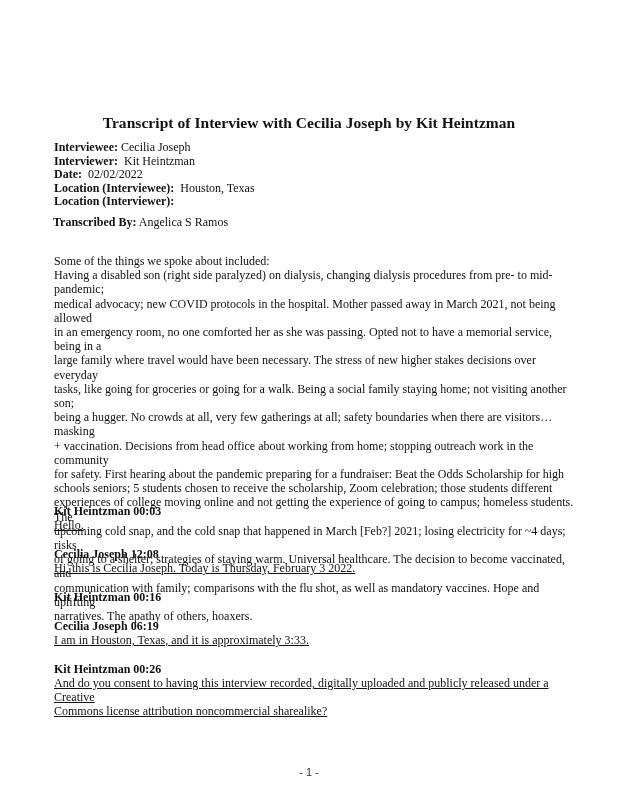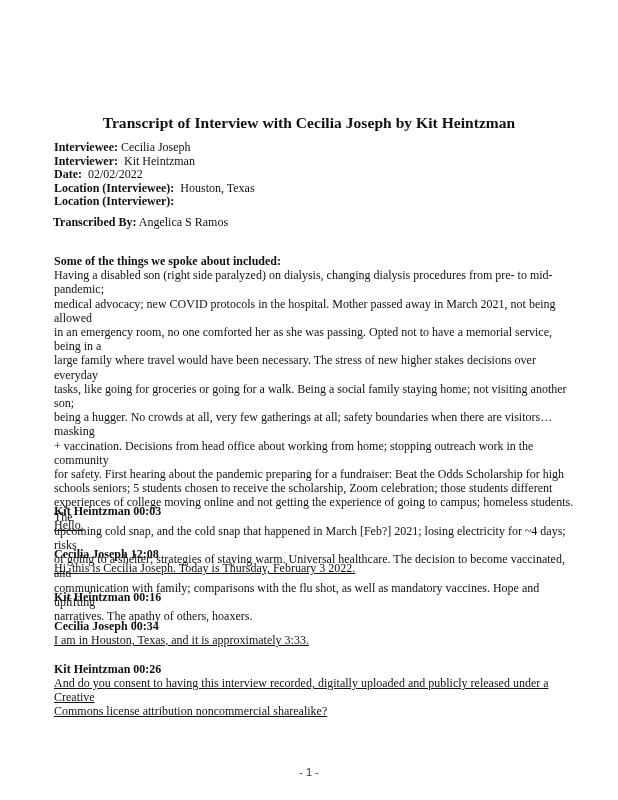--- a/index.html
+++ b/index.html
@@ -10,21 +10,21 @@
     .page { position: absolute; left: 0; top: 16px; width: 618px; height: 800px; }
     .title {
       position: absolute; top: 98px; left: 0; width: 618px; text-align: center;
       font-weight: bold; font-size: 15.5px; letter-spacing: 0.05px;
     }
     .meta { position: absolute; left: 54px; top: 125px; font-size: 12px; line-height: 13.6px; }
     .meta .row { white-space: nowrap; }
     .meta .row.shift { margin-left: -1px; margin-top: 7px; }
     .meta b { font-weight: bold; }
     .summary { position: absolute; left: 54px; top: 238px; width: 520px; font-size: 12px; line-height: 14.2px; }
-    .summary .heading { font-weight: bold; }
+    .summary .heading { font-weight: normal; }
     .summary .body { white-space: pre-line; }
     .turns { position: absolute; left: 54px; top: 488px; width: 530px; font-size: 12px; line-height: 14.2px; }
     .turn { margin-bottom: 14.6px; }
     .turn .speaker { font-weight: bold; }
     .turn .text { white-space: pre-line; text-decoration: underline; }
     .footer {
       position: absolute; top: 750px; left: 0; width: 618px; text-align: center;
       font-family: "Liberation Sans", sans-serif; font-size: 11px; color: #333333;
     }
   </style>
@@ -67,21 +67,21 @@
       <div class="text">Hello.</div>
     </div>
     <div class="turn">
       <div class="speaker">Cecilia Joseph 12:08</div>
       <div class="text">Hi, this is Cecilia Joseph. Today is Thursday, February 3 2022.</div>
     </div>
     <div class="turn">
       <div class="speaker">Kit Heintzman 00:16</div>
     </div>
     <div class="turn">
-      <div class="speaker">Cecilia Joseph 00:34</div>
+      <div class="speaker">Cecilia Joseph 06:19</div>
       <div class="text">I am in Houston, Texas, and it is approximately 3:33.</div>
     </div>
     <div class="turn">
       <div class="speaker">Kit Heintzman 00:26</div>
       <div class="text">And do you consent to having this interview recorded, digitally uploaded and publicly released under a Creative
 Commons license attribution noncommercial sharealike?</div>
     </div>
   </div>
 
   <div class="footer">- 1 -</div>

